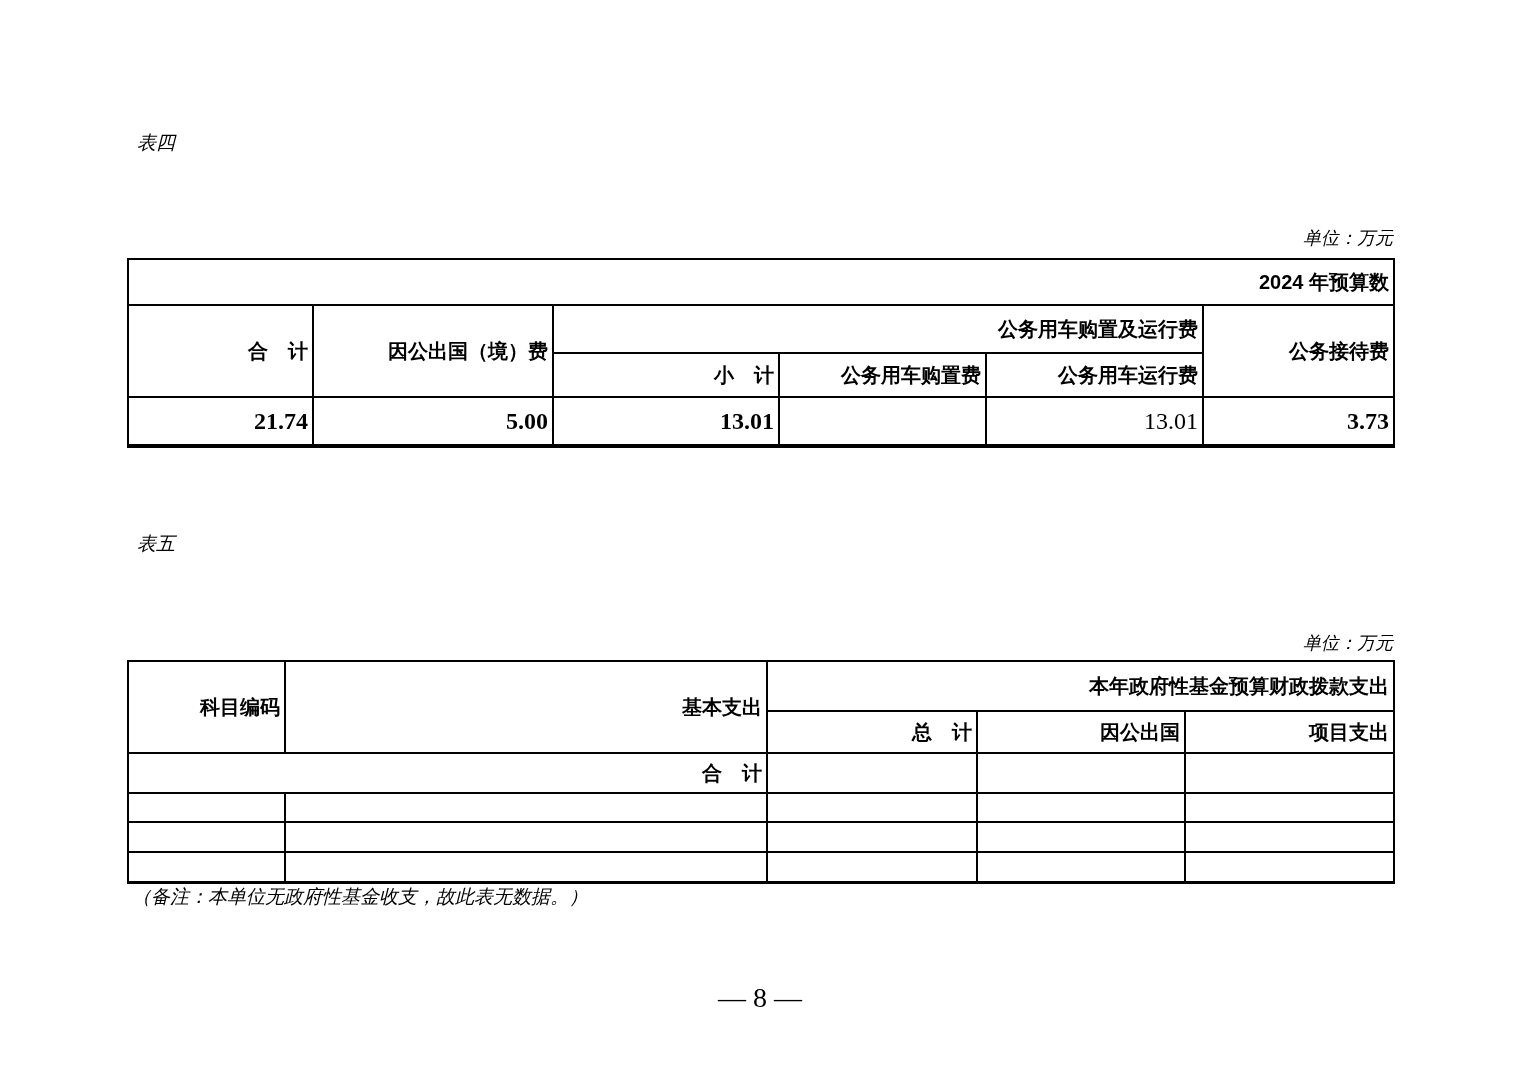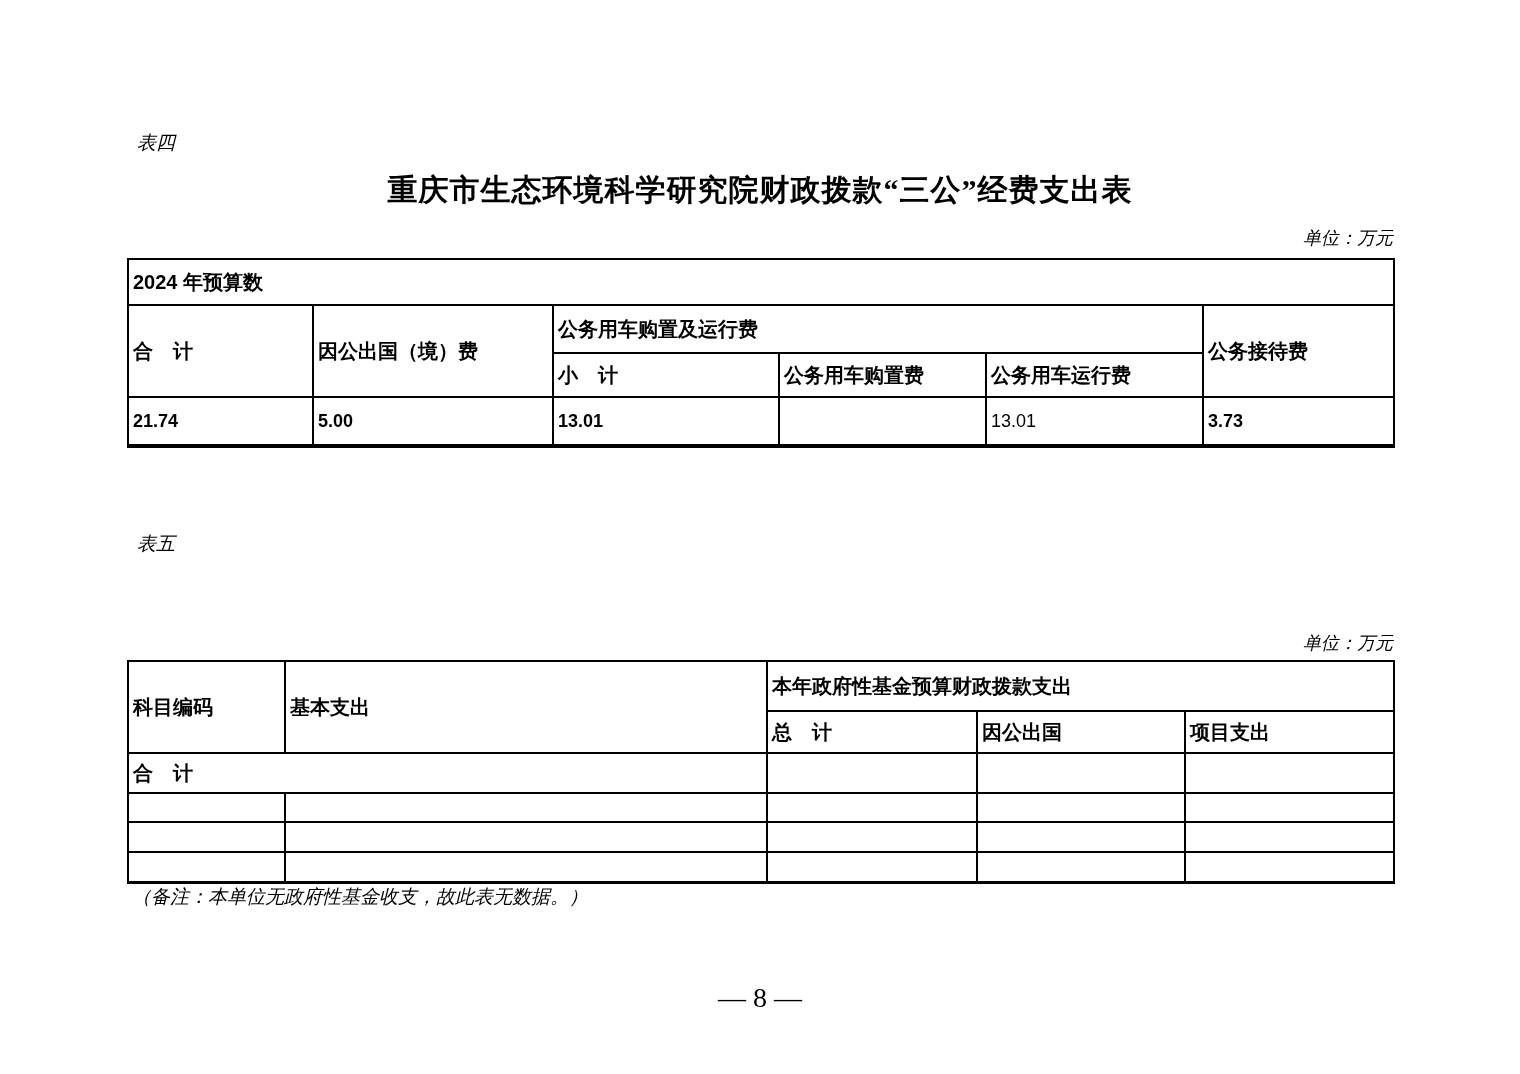--- a/index.html
+++ b/index.html
@@ -38,34 +38,34 @@
   table.budget {
     position: absolute;
     left: 127px;
     border-collapse: collapse;
     table-layout: fixed;
     width: 1266px;
     background: #ffffff;
   }
   table.budget td {
     border: 2px solid #000000;
-    text-align: left;
+    text-align: right;
     vertical-align: middle;
     padding: 0 4px;
     overflow: hidden;
   }
   .th {
     font-family: "Liberation Sans", sans-serif;
     font-weight: bold;
     font-size: 20px;
   }
   .num {
-    font-family: Liberation Sans, sans-serif;
+    font-family: Liberation Serif, serif;
     font-weight: bold;
-    font-size: 18px;
+    font-size: 24px;
   }
   .num.regular { font-weight: normal; }
   
   #table4 { top: 258px; border-bottom: 4px solid #000000; }
   #table4 tr.r1 { height: 46px; }
   #table4 tr.r2 { height: 48px; }
   #table4 tr.r3 { height: 44px; }
   #table4 tr.r4 { height: 49px; }
   
   #table5 { top: 660px; border-bottom: 3px solid #000000; }
@@ -95,21 +95,20 @@
   #label5 { top: 531px; }
   #title5 { top: 570px; }
   #unit5  { top: 631px; }
 </style>
 </head>
 <body>
 
 <div class="page">
 
   <div id="label4" class="kaiti table-label">表四</div>
-  <div id="title4" class="doc-title">重庆市生态环境科学研究院财政拨款“三公”经费支出表</div>
   <div id="unit4" class="kaiti unit-note">单位：万元</div>
 
   <table id="table4" class="budget">
     <colgroup>
       <col style="width:185px">
         <col style="width:240px">
         <col style="width:226px">
       <col style="width:207px">
         <col style="width:217px">
         <col style="width:191px">

